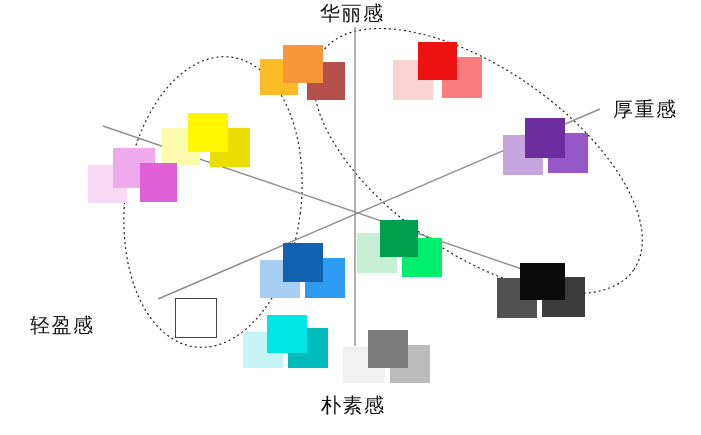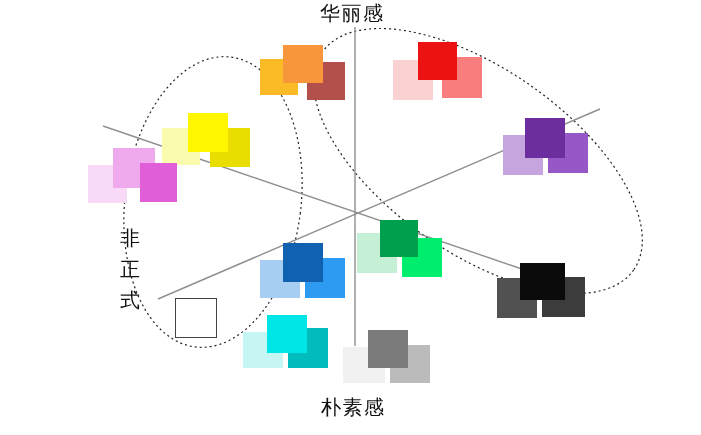--- a/index.html
+++ b/index.html
@@ -9,21 +9,21 @@
   }
   .vector-layer { position:absolute; left:0; top:0; width:701px; height:435px; }
   .swatch { position:absolute; }
   .label { position:absolute; font-size:20px; letter-spacing:1.5px; color:#111; white-space:nowrap; line-height:1.1; }
   .label.vertical { width:22px; white-space:normal; word-break:break-all; letter-spacing:0; line-height:31px; text-align:center; }
   .lbl-huali       { left:320px; top:2px;text-align:right;   }
   .lbl-qinqie      { left:34px;  top:110px; }
   .lbl-houzhong    { left:613px; top:98px;  }
   .lbl-zhengshi    { left:622px; top:206px; }
   .lbl-gaoleng     { left:598px; top:308px; }
-  .lbl-pusu        { left:321px; top:396px; }
+  .lbl-pusu        { left:321px; top:396px;font-family:Liberation Mono, monospace; }
   .lbl-qingying    { left:30px;  top:314px; }
   .lbl-feizhengshi { left:119px; top:223px; }
 </style>
 </head>
 <body>
 
 <div class="stage">
 
   <svg id="vector-layer" class="vector-layer" viewBox="0 0 701 435">
       <ellipse cx="213" cy="202" rx="88" ry="146" transform="rotate(7 213 202)" fill="none" stroke="#222222" stroke-width="1.2" stroke-dasharray="2 3"></ellipse>
@@ -61,16 +61,17 @@
       <div class="swatch" style="left: 243px; top: 332px; width: 40px; height: 36px; background: rgb(197, 246, 244);"></div>
       <div class="swatch" style="left: 288px; top: 328px; width: 40px; height: 40px; background: rgb(0, 188, 188);"></div>
       <div class="swatch" style="left: 267px; top: 315px; width: 40px; height: 38px; background: rgb(0, 230, 230);"></div>
       <div class="swatch" style="left: 343px; top: 347px; width: 42px; height: 36px; background: rgb(241, 241, 241);"></div>
       <div class="swatch" style="left: 390px; top: 345px; width: 40px; height: 38px; background: rgb(187, 187, 187);"></div>
       <div class="swatch" style="left: 368px; top: 330px; width: 40px; height: 38px; background: rgb(123, 123, 123);"></div>
       <div class="swatch" style="left: 175px; top: 298px; width: 40px; height: 38px; background: rgb(255, 255, 255); border: 1px solid rgb(68, 68, 68);"></div>
     </div>
 
   <div class="label lbl-huali">华丽感</div>
+  <div class="label lbl-houzhong">厚重感</div>
   <div class="label lbl-pusu">朴素感</div>
-  <div class="label vertical lbl-feizhengshi">非正式</div>
+  <div class="label lbl-qingying">轻盈感</div>
 
 </div>
 
 </body></html>

